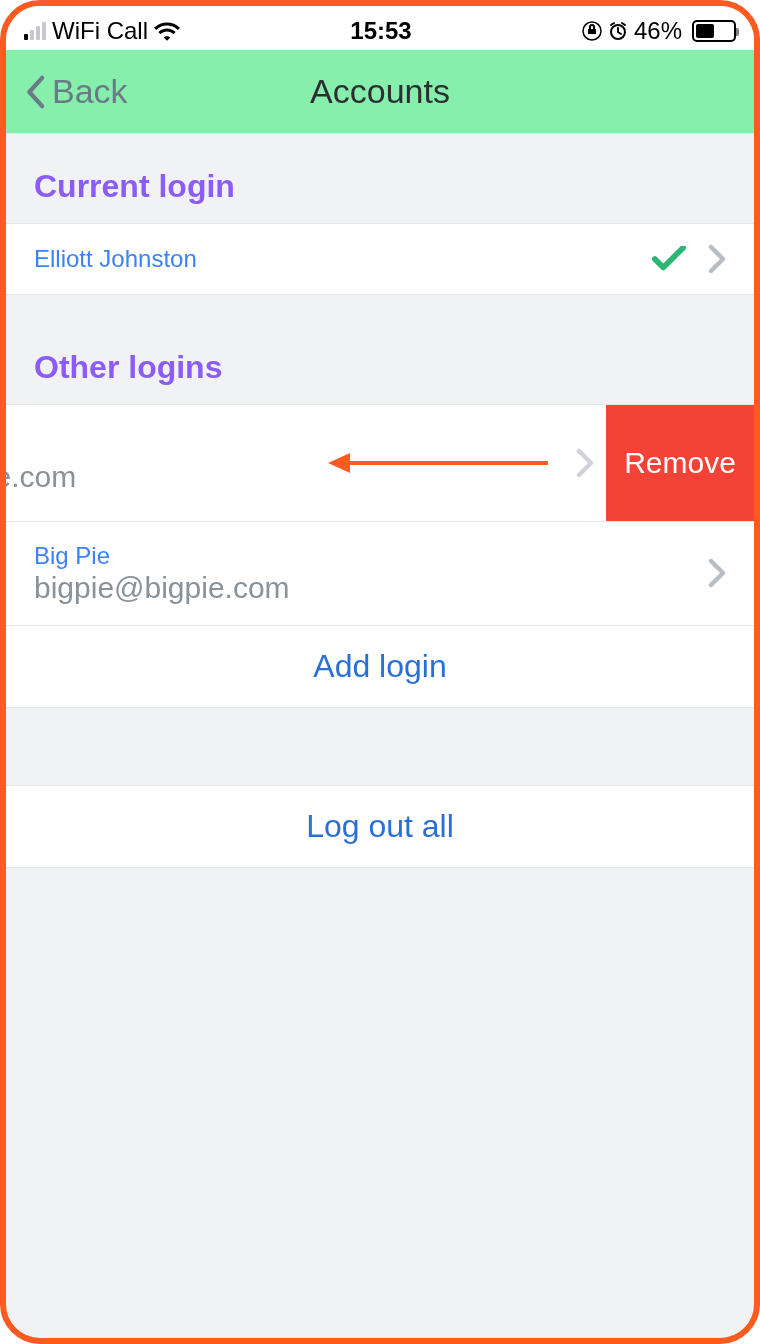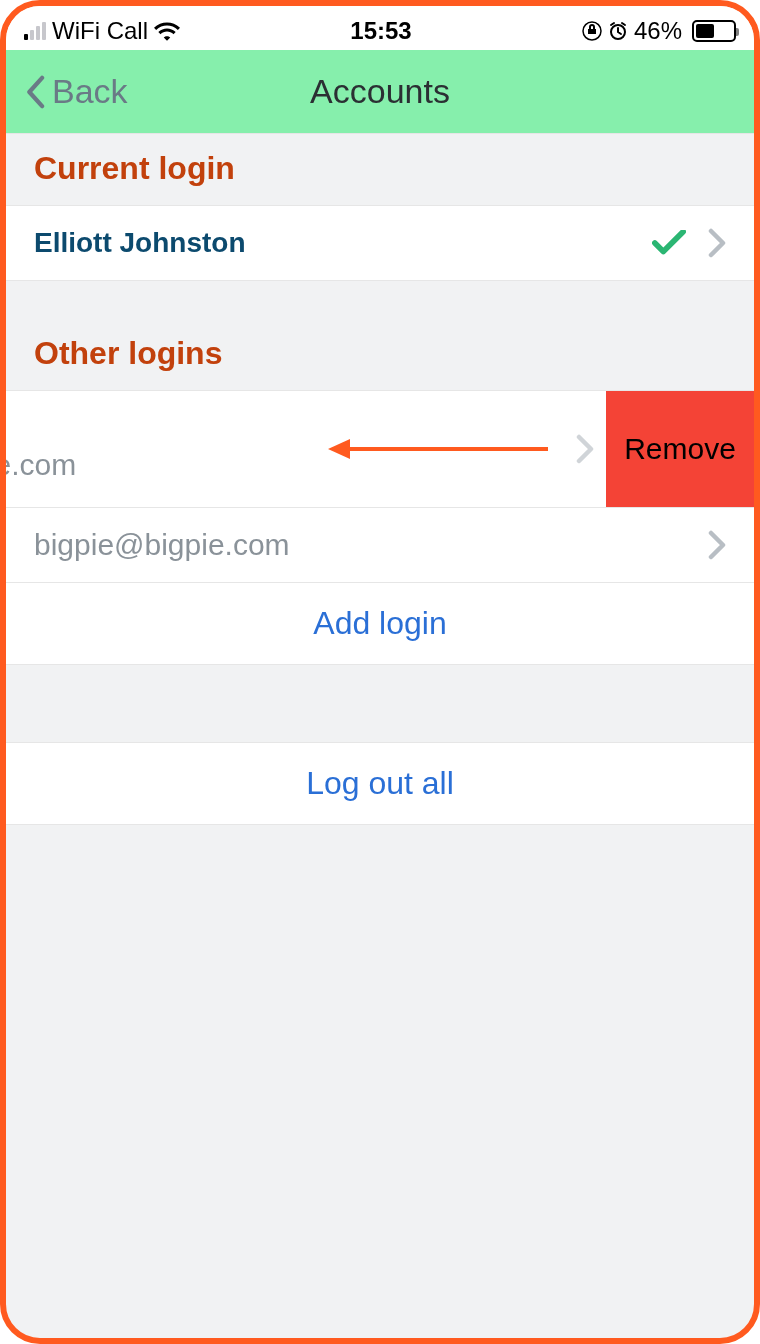--- a/index.html
+++ b/index.html
@@ -63,37 +63,37 @@
       color: #6a7a86;
       font-size: 34px;
     }
     .nav-title {
       font-size: 34px;
       font-weight: 400;
       color: #2b2f33;
     }
 
     .section-header {
-      padding: 16px 28px 18px 28px;
+      padding: 34px 28px 18px 28px;
       font-size: 32px;
       font-weight: 600;
-      color: #c2410c;
+      color: #8b5cf6;
       background: #f1f2f3;
     }
 
     .row {
       background: #fff;
       border-bottom: 1px solid #e6e6e6;
       padding: 20px 28px;
       display: flex;
       align-items: center;
       position: relative;
     }
     .row-content { flex: 1 1 auto; min-width: 0; }
-    .row-title { font-size: 28px; color: #0c4a6e; line-height: 1.2; font-weight: bold; }
+    .row-title { font-size: 24px; color: #3b82f6; line-height: 1.2; }
     .row-sub { font-size: 30px; color: #8a9299; white-space: nowrap; overflow: hidden; text-overflow: ellipsis; }
     .row-right { display:flex; align-items:center; gap: 22px; margin-left: 10px; }
 
     .action-row {
       background: #fff;
       border-bottom: 1px solid #e6e6e6;
       padding: 22px 0;
       text-align: center;
       font-size: 32px;
       color: #2a6fd6;
@@ -115,21 +115,21 @@
       display: flex;
       align-items: center;
       padding-left: 28px;
     }
     .swiped-row .row-content { flex:1; }
     .remove-btn {
       position: absolute;
       right: 0; top: 0; bottom: 0;
       width: 148px;
       background: #f44336;
-      color: #000000;
+      color: #ffffff;
       font-size: 30px;
       display: flex;
       align-items: center;
       justify-content: center;
     }
     .chevron-swiped {
       position: absolute;
       right: 160px;
       top: 50%;
       transform: translateY(-50%);
@@ -241,20 +241,21 @@
     <div class="arrow-annotation">
       <svg width="220" height="30" viewBox="0 0 220 30">
         <line x1="220" y1="15" x2="18" y2="15" stroke="#ff5a1f" stroke-width="4"></line>
         <path d="M0 15 L22 5 L22 25 Z" fill="#ff5a1f"></path>
       </svg>
     </div>
   </div>
 
   <div class="row">
     <div class="row-content">
+      <div class="row-title">Big Pie</div>
       <div class="row-sub">bigpie@bigpie.com</div>
     </div>
     <div class="row-right">
       <span>
         <svg width="18" height="30" viewBox="0 0 12 20">
             <path d="M2 2l8 8-8 8" stroke="#b8bec4" stroke-width="3" fill="none" stroke-linecap="round" stroke-linejoin="round"></path>
           </svg>
       </span>
     </div>
   </div>

